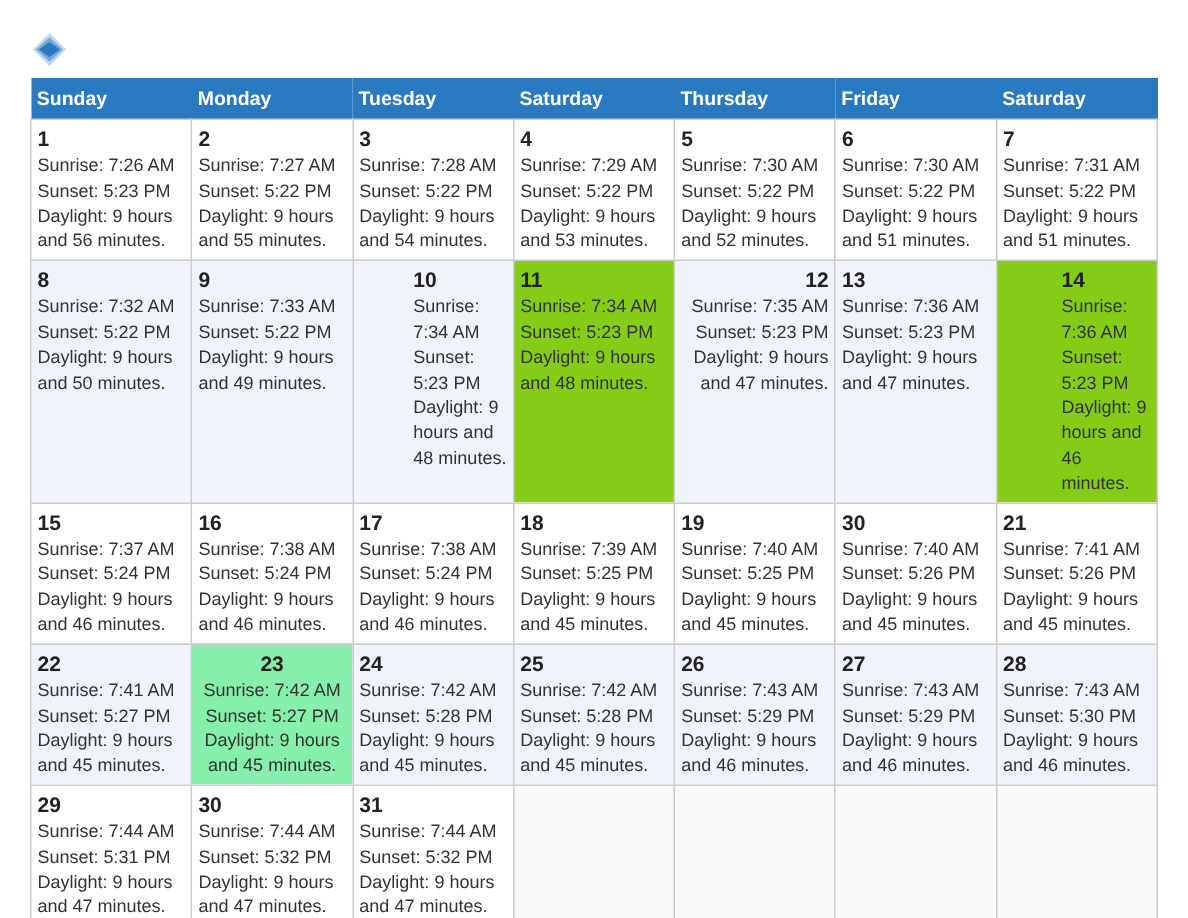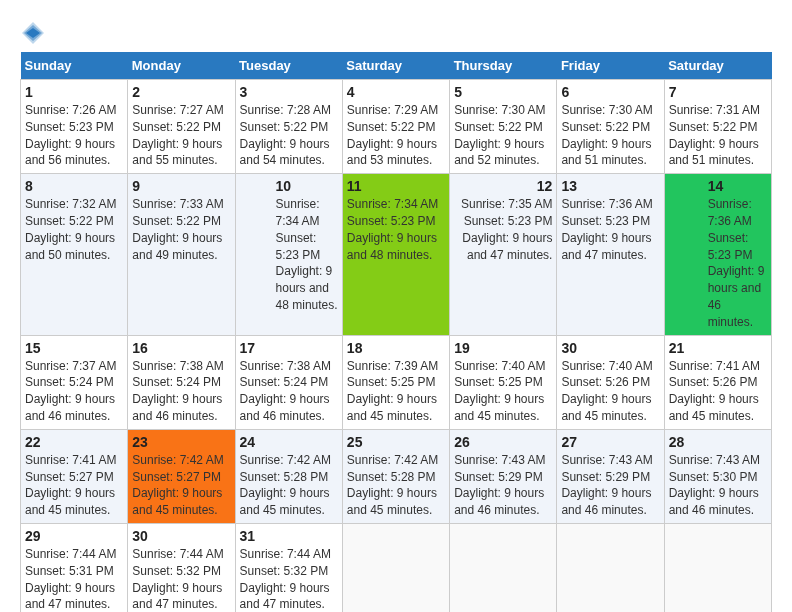--- a/index.html
+++ b/index.html
@@ -213,21 +213,21 @@
         </div>
       </td>
         <td style="background: rgb(240, 244, 250); margin-left: 18px;">
         <span class="day-number">13</span>
         <div class="day-info">
           Sunrise: 7:36 AM<br>
           Sunset: 5:23 PM<br>
           Daylight: 9 hours and 47 minutes.
         </div>
       </td>
-        <td style="background: #22c55e; padding-left: 43px;">
+        <td style="background: #84cc16; padding-left: 43px;">
         <span class="day-number">14</span>
         <div class="day-info">
           Sunrise: 7:36 AM<br>
           Sunset: 5:23 PM<br>
           Daylight: 9 hours and 46 minutes.
         </div>
       </td>
       </tr>
       <tr>
         <td>
@@ -289,21 +289,21 @@
       </tr>
       <tr>
         <td style="background: rgb(240, 244, 250);">
         <span class="day-number">22</span>
         <div class="day-info">
           Sunrise: 7:41 AM<br>
           Sunset: 5:27 PM<br>
           Daylight: 9 hours and 45 minutes.
         </div>
       </td>
-        <td style="background: #f97316;">
+        <td style="background: #86efac; text-align: center;">
         <span class="day-number">23</span>
         <div class="day-info">
           Sunrise: 7:42 AM<br>
           Sunset: 5:27 PM<br>
           Daylight: 9 hours and 45 minutes.
         </div>
       </td>
         <td style="background: rgb(240, 244, 250);">
         <span class="day-number">24</span>
         <div class="day-info">

